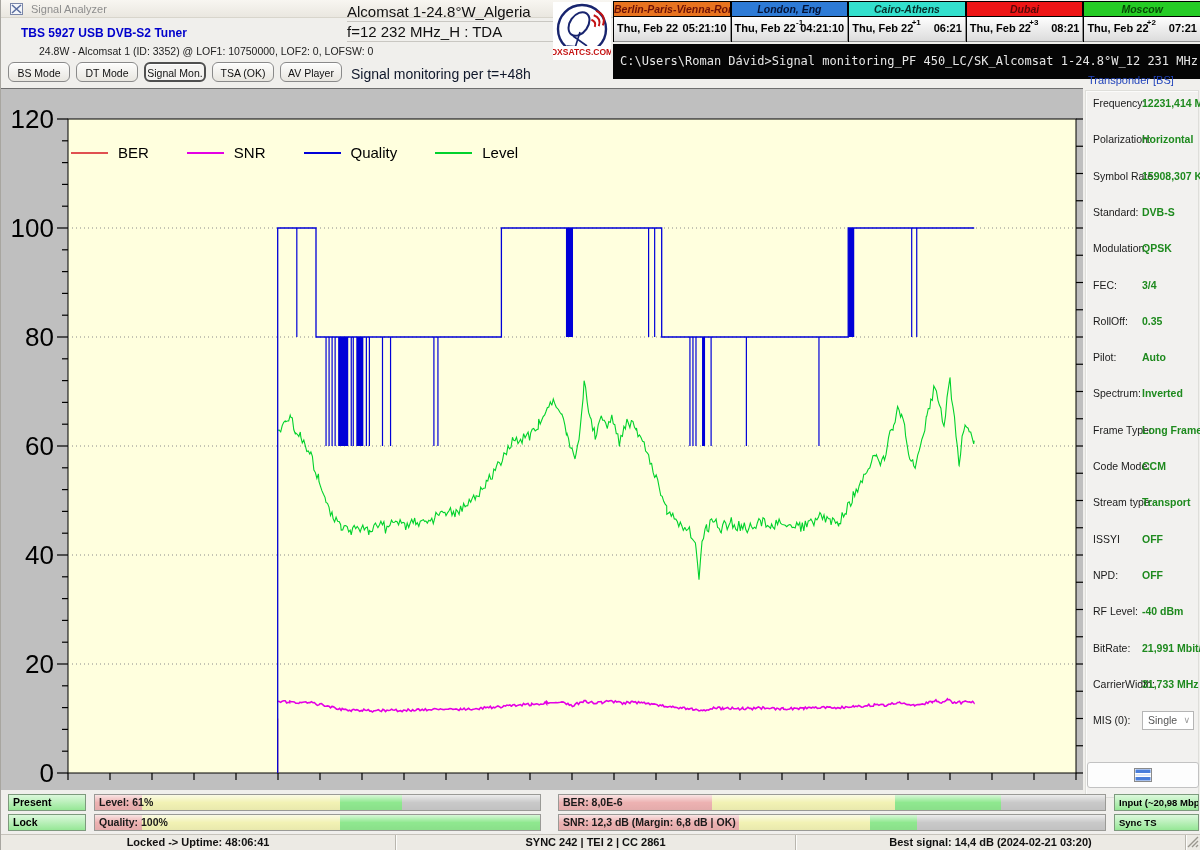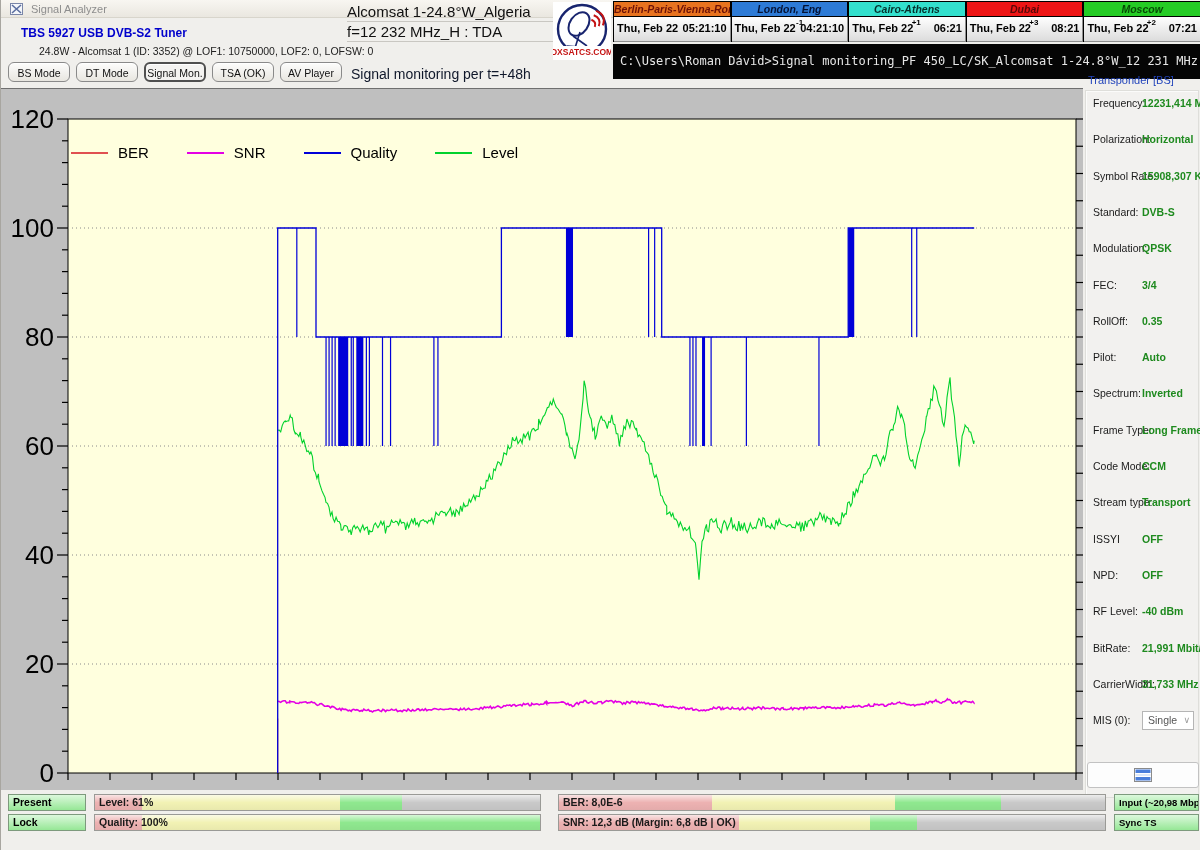--- a/index.html
+++ b/index.html
@@ -433,13 +433,21 @@
         <div class="gseg" style="left: 0%; width: 33%; background: rgb(237, 178, 178);"></div>
         <div class="gseg" style="left: 33%; width: 24%; background: rgb(242, 242, 180);"></div>
         <div class="gseg" style="left: 57%; width: 8.5%; background: rgb(143, 232, 143);"></div>
         <div class="gseg" style="left: 65.5%; width: 34.5%; background: rgb(201, 201, 201);"></div>
         <div class="sheen"></div>
         <div class="glabel">SNR: 12,3 dB (Margin: 6,8 dB | OK)</div>
       </div>
       <div class="gbox" style="left: 1113px; top: 814px; width: 85px; font-size: 9.5px;">Sync TS</div>
     </div>
 
+  <div class="statusbar" id="statusbar">
+    <svg class="grip" viewBox="0 0 12 12">
+      <path d="M11 1 L1 11 M11 5 L5 11 M11 9 L9 11" stroke="#9a978f" stroke-width="1.4"></path>
+    </svg>
+  <div class="scell" style="left: 0px; width: 395px;">Locked -&gt; Uptime: 48:06:41</div>
+      <div class="scell" style="left: 395px; width: 400px;">SYNC 242 | TEI 2 | CC 2861</div>
+      <div class="scell" style="left: 795px; width: 390px;">Best signal: 14,4 dB (2024-02-21 03:20)</div>
+    </div>
 </div>
 
 </body></html>

